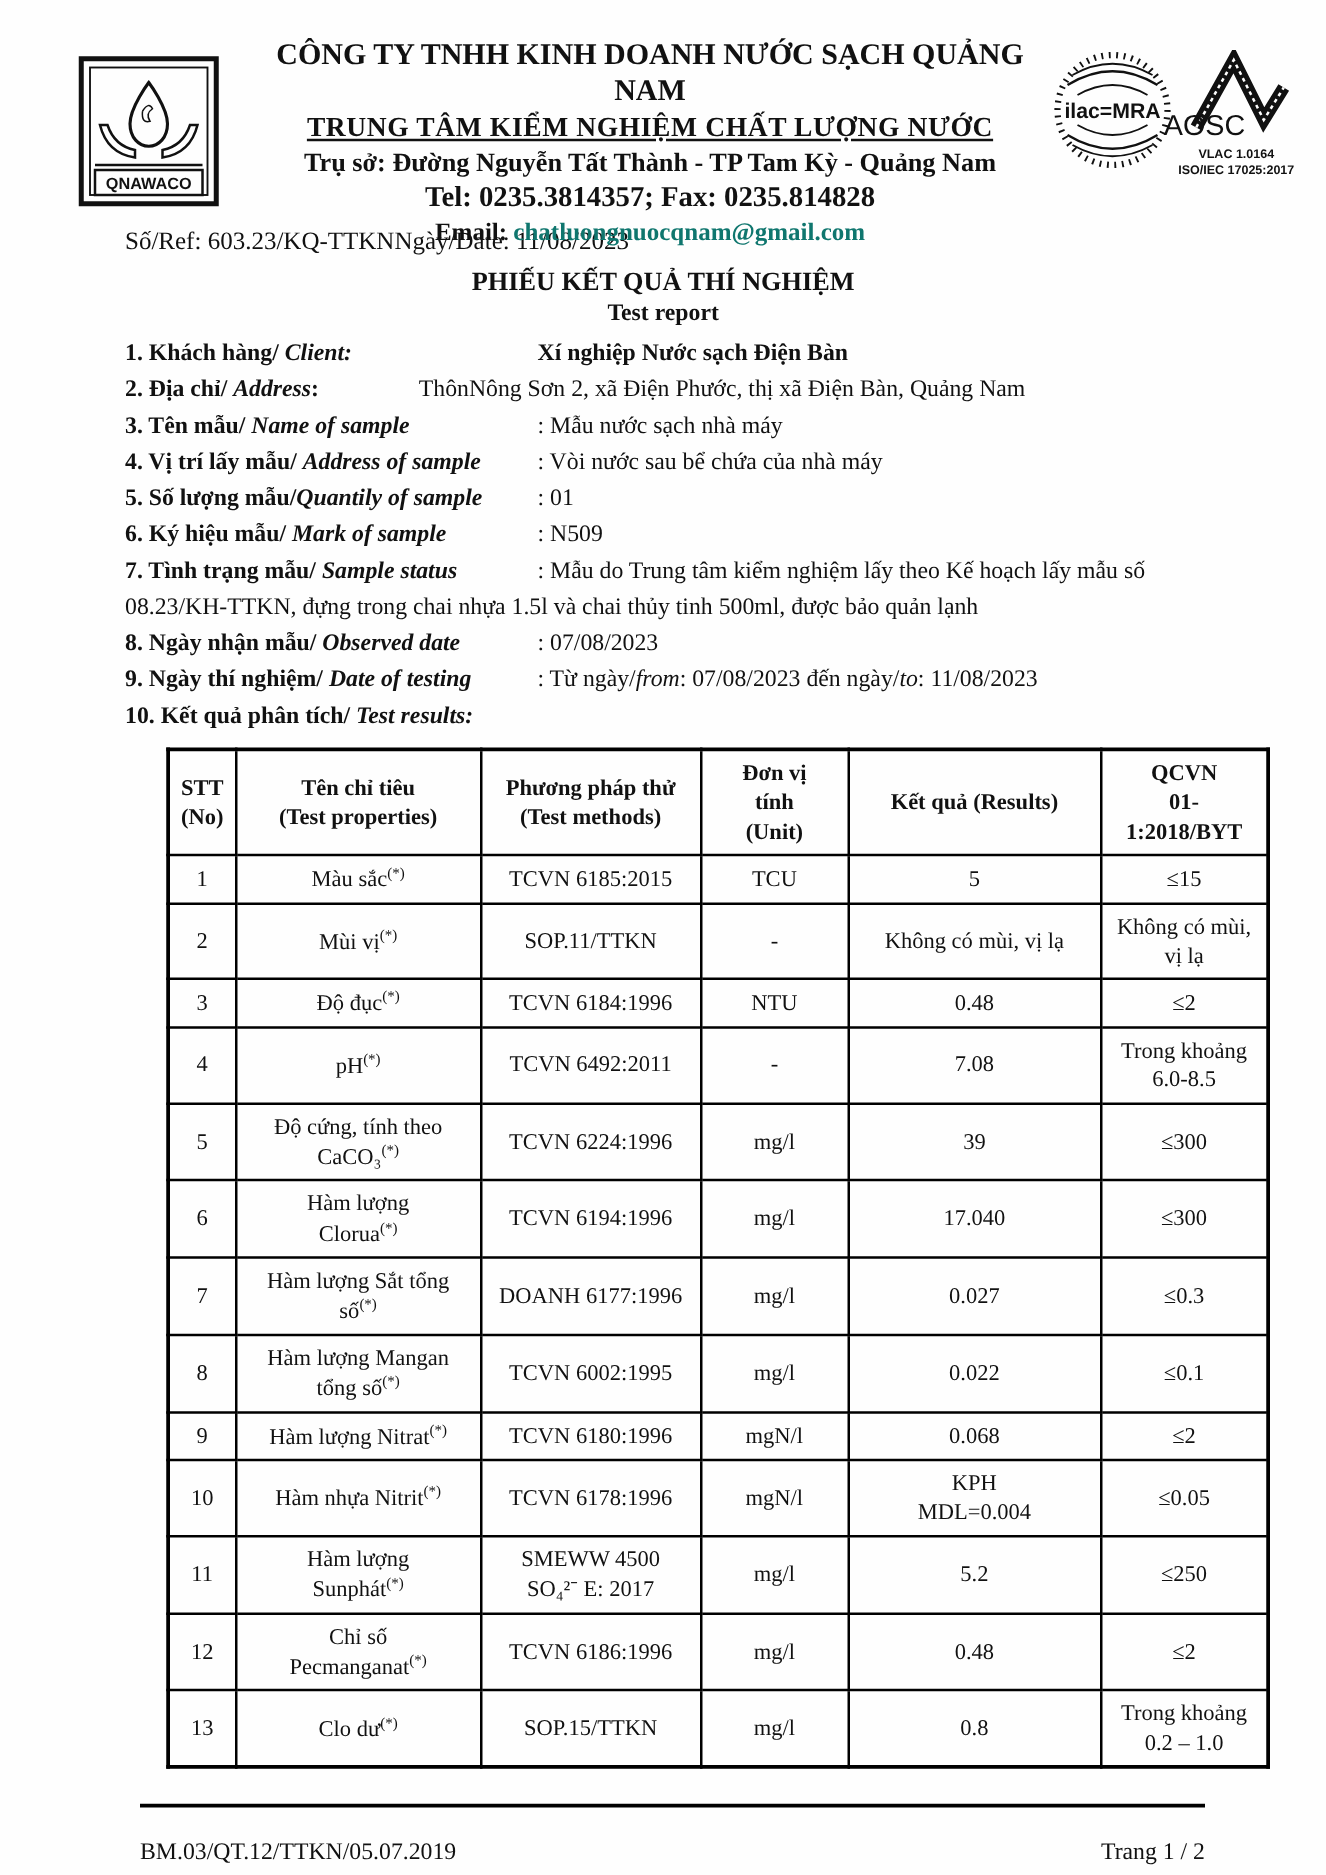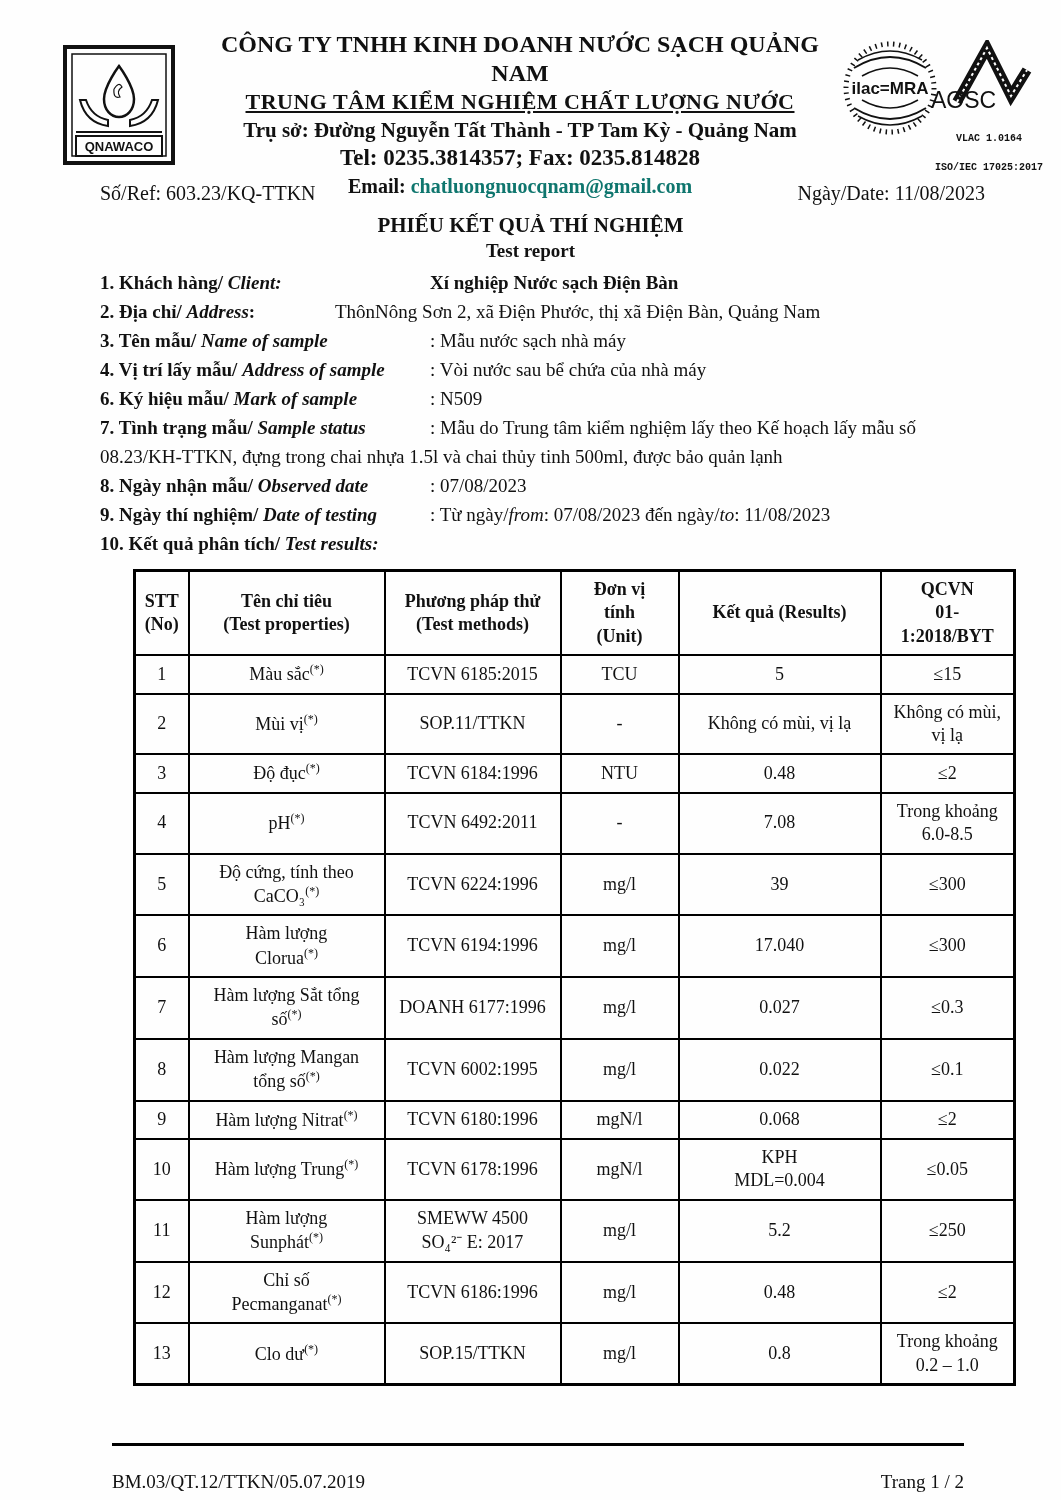--- a/index.html
+++ b/index.html
@@ -17,23 +17,23 @@
   .qn-logo { position:absolute; left:62px; top:44px; }
   .hdr-center { position:absolute; left:190px; top:30px; width:660px; text-align:center; }
   .h-line1 { font-size:24px; font-weight:bold; line-height:29px; }
   .h-line2 { font-size:22px; font-weight:bold; line-height:28px; letter-spacing:.5px;text-decoration:underline; }
   .h-line3 { font-size:21px; font-weight:bold; line-height:28px; }
   .h-line4 { font-size:23px; font-weight:bold; line-height:28px; }
   .h-line5 { font-size:20px; font-weight:bold; line-height:28px; }
   .email-link { font-weight:bold; color:#0f766e; }
   .ilac { position:absolute; left:842px; top:38px; }
   .aosc { position:absolute; left:928px; top:40px; width:122px; text-align:center; }
-  .aosc-sub { font-family:Liberation Mono, monospace; font-size:10px; font-weight:bold; line-height:13px;margin-top:16px; }
-  
-  .ref-row { display:flex; justify-content:space-between; margin:10px 76px 0 100px; font-size:20px; }
+  .aosc-sub { font-family:Liberation Sans, sans-serif; font-size:10px; font-weight:bold; line-height:13px; }
+  
+  .ref-row { display:flex; margin:10px 76px 0 100px; font-size:20px; }
   .doc-title { text-align:center; font-size:21px; font-weight:bold; margin-top:8px; }
   .doc-subtitle { text-align:center; font-size:19px; font-weight:bold; margin-top:2px; }
   
   .info { margin:10px 40px 0 100px; font-size:19px; }
   .info-line { height:29px; white-space:nowrap; }
   .lbl { display:inline-block; }
   .w330 { min-width:330px; }
   .w235 { min-width:235px; }
   .vi { font-weight:bold; font-style:normal; }
   .en { font-weight:bold; font-style:italic; }
@@ -122,20 +122,23 @@
     </div>
 
     <div class="info-line">
       <span class="lbl w330"><b class="vi">3. Tên mẫu/ </b><b class="en">Name of sample</b></span><span class="val">: Mẫu nước sạch nhà máy</span>
     </div>
 
     <div class="info-line">
       <span class="lbl w330"><b class="vi">4. Vị trí lấy mẫu/ </b><b class="en">Address of sample</b></span><span class="val">: Vòi nước sau bể chứa của nhà máy</span>
     </div>
 
+    <div class="info-line">
+      <span class="lbl w330"><b class="vi">5. Số lượng mẫu/</b><b class="en">Quantily of sample</b></span><span class="val">: 01</span>
+    </div>
 
     <div class="info-line">
       <span class="lbl w330"><b class="vi">6. Ký hiệu mẫu/ </b><b class="en">Mark of sample</b></span><span class="val">: N509</span>
     </div>
 
     <div class="info-line">
       <span class="lbl w330"><b class="vi">7. Tình trạng mẫu/ </b><b class="en">Sample status</b></span><span class="val">: Mẫu do Trung tâm kiểm nghiệm lấy theo Kế hoạch lấy mẫu số</span>
     </div>
     <div class="cont-line">08.23/KH-TTKN, đựng trong chai nhựa 1.5l và chai thủy tinh 500ml, được bảo quản lạnh</div>
 
@@ -252,21 +255,21 @@
       <tr>
         <td>9</td>
         <td><span class="pre">Hàm lượng Nitrat</span><sup>(*)</sup></td>
         <td class="pre">TCVN 6180:1996</td>
         <td>mgN/l</td>
         <td class="pre">0.068</td>
         <td class="pre">≤2</td>
       </tr>
       <tr>
         <td>10</td>
-        <td><span class="pre">Hàm lượng Trung</span><sup>(*)</sup></td>
+        <td><span class="pre">Hàm nhựa Nitrit</span><sup>(*)</sup></td>
         <td class="pre">TCVN 6178:1996</td>
         <td>mgN/l</td>
         <td class="pre">KPH
 MDL=0.004</td>
         <td class="pre">≤0.05</td>
       </tr>
       <tr>
         <td>11</td>
         <td><span class="pre">Hàm lượng
 Sunphát</span><sup>(*)</sup></td>

